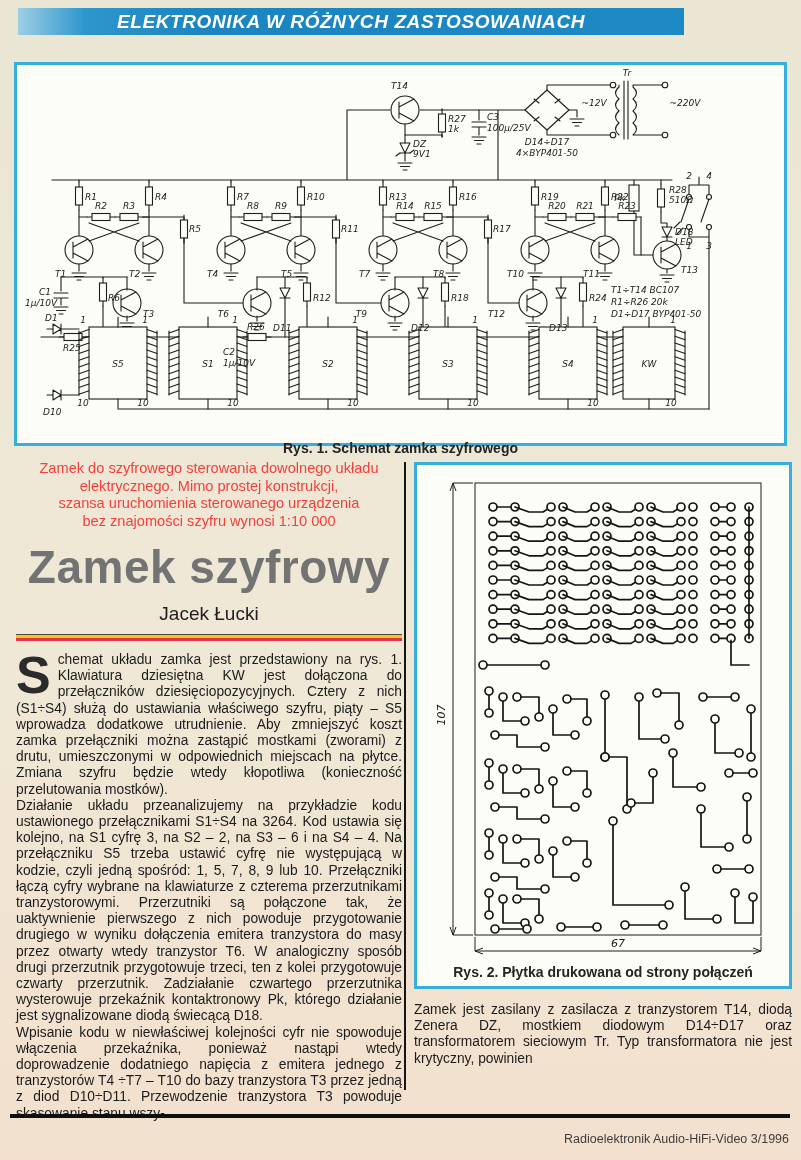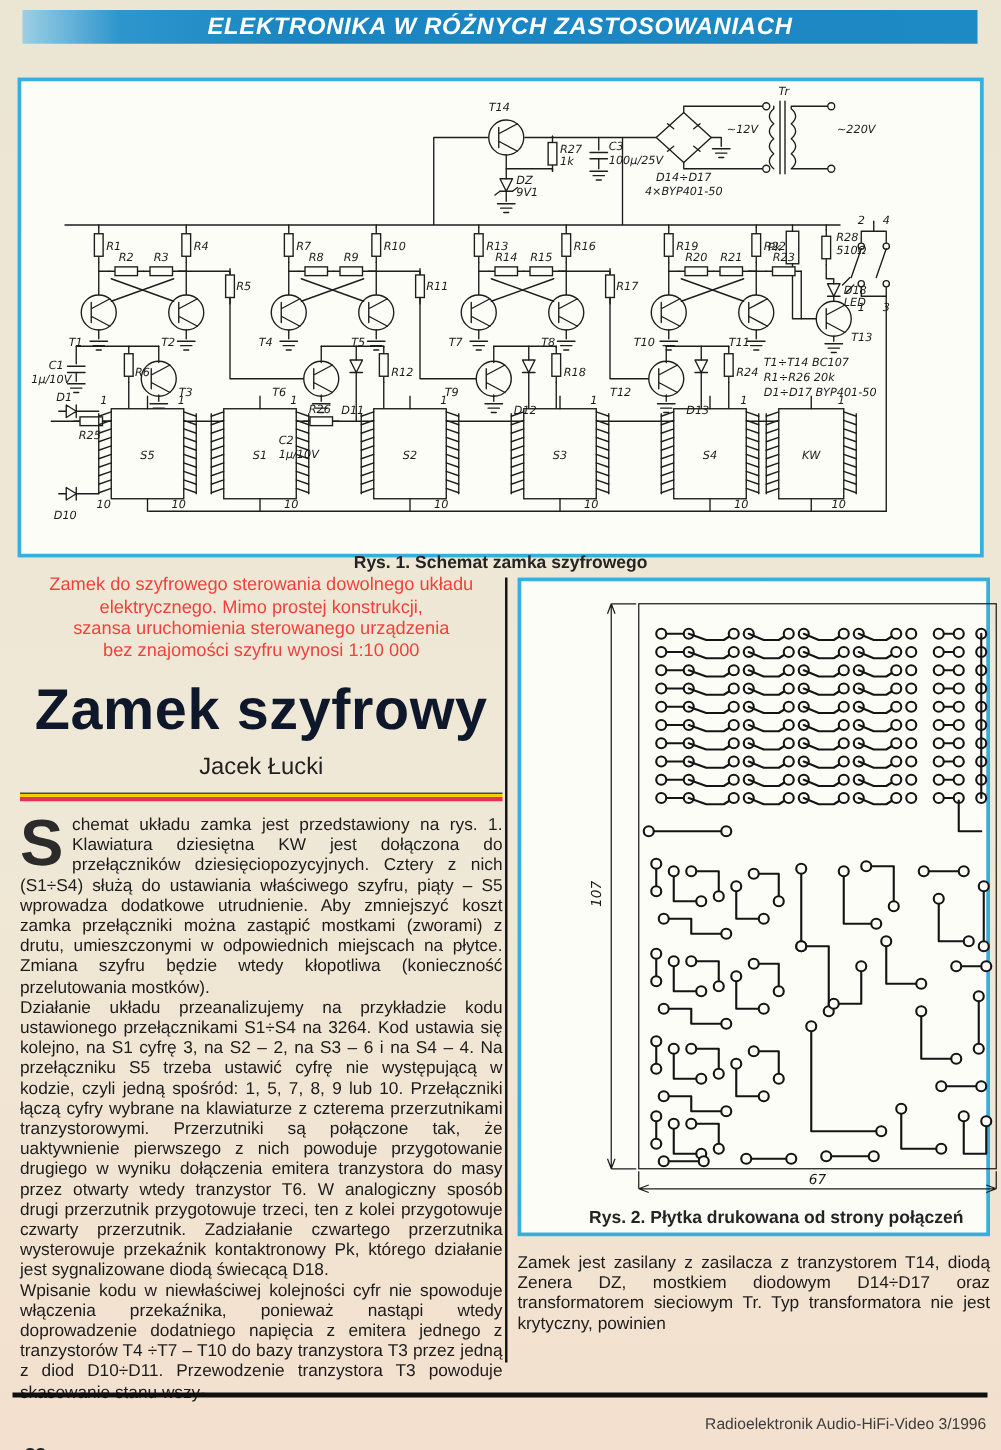--- a/index.html
+++ b/index.html
@@ -2,40 +2,40 @@
 <html><head>
 <meta charset="utf-8">
 <style>
   html,body{margin:0;padding:0;}
   body{
     width:801px;height:1160px;position:relative;overflow:hidden;
     background:linear-gradient(180deg,#ebe5d3 0%,#efe8d6 55%,#f3e0ce 100%);
     font-family:"Liberation Sans",sans-serif;color:#1f1f1f;
   }
   .banner{
-    position:absolute;left:18px;top:8px;width:764px;height:27px;
+    position:absolute;left:18px;top:8px;width:666px;height:27px;
     background:linear-gradient(90deg,#9ccfe4 0%,#2f96cd 10%,#1a85c0 28%,#1d89c5 100%);
     display:flex;align-items:center;justify-content:center;
   }
   .banner span{
     color:#ffffff;font-weight:800;font-style:italic;font-size:19px;letter-spacing:.6px;
   }
   .figbox{
     position:absolute;border:3px solid #35b0de;background:#fdfdf8;box-sizing:border-box;
   }
   #fig1{left:14px;top:62px;width:773px;height:384px;}
-  #fig2{left:414px;top:462px;width:378px;height:527px;padding-left:36px;}
+  #fig2{left:414px;top:462px;width:378px;height:527px;}
   .figcap{
     text-align:center;font-weight:bold;font-size:14px;color:#242424;
   }
   #fig1 .figcap{margin-top:19px;}
   #fig2 .figcap{margin-top:1px;}
   .leftcol{position:absolute;left:16px;top:460px;width:386px;}
   .lead{color:#f4403c;font-weight:normal;font-size:14.6px;line-height:17.5px;text-align:center;}
-  .title{font-size:46px;font-weight:800;color:#0f172a;text-align:center;margin-top:10px;letter-spacing:.5px;}
+  .title{font-size:46px;font-weight:800;color:#737373;text-align:center;margin-top:10px;letter-spacing:.5px;}
   .author{font-size:19px;font-weight:normal;color:#202020;text-align:center;margin-top:9px;}
   .rule3{height:7px;margin-top:9px;
     background:linear-gradient(180deg,#4a4a4a 0 1.5px,#f2cf00 1.5px 4px,#e73352 4px 100%);}
   .bodytext{margin-top:11px;font-size:13.8px;line-height:16.2px;text-align:justify;color:#1c1c1c;}
   .bodytext p{margin:0;}
   .dropcap{float:left;font-size:52px;line-height:42px;font-weight:800;color:#2b2b2b;margin:2px 7px 0 0;}
   .rightcol-text{position:absolute;left:414px;top:1002px;width:378px;
     font-size:13.8px;line-height:16.2px;text-align:justify;color:#1c1c1c;}
   .rightcol-text p{margin:0;}
   .divider{position:absolute;left:404px;top:462px;width:2px;height:628px;background:#151515;}

